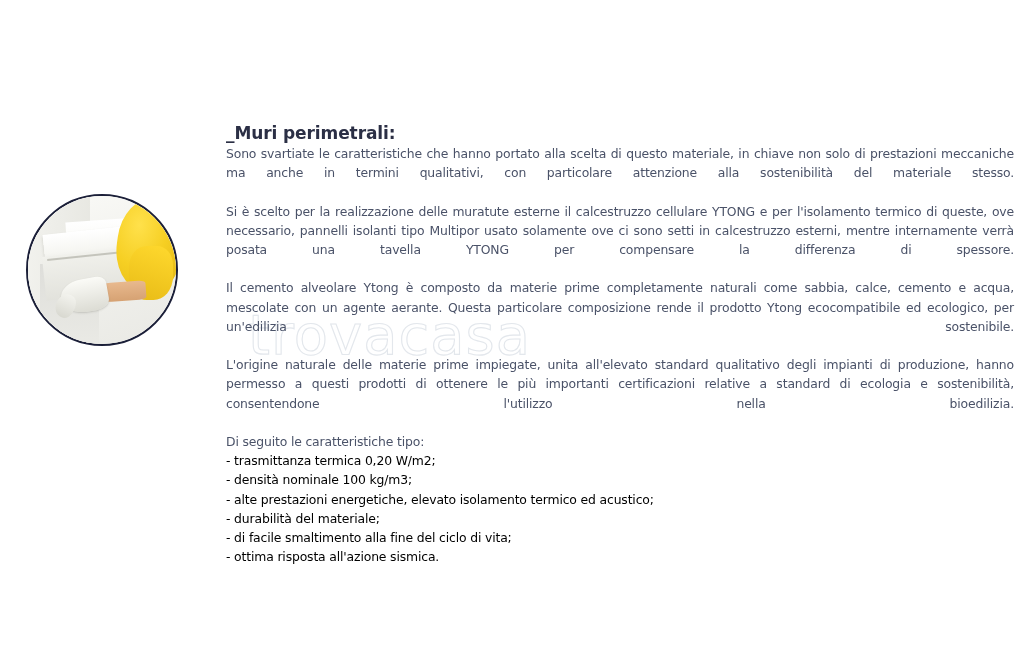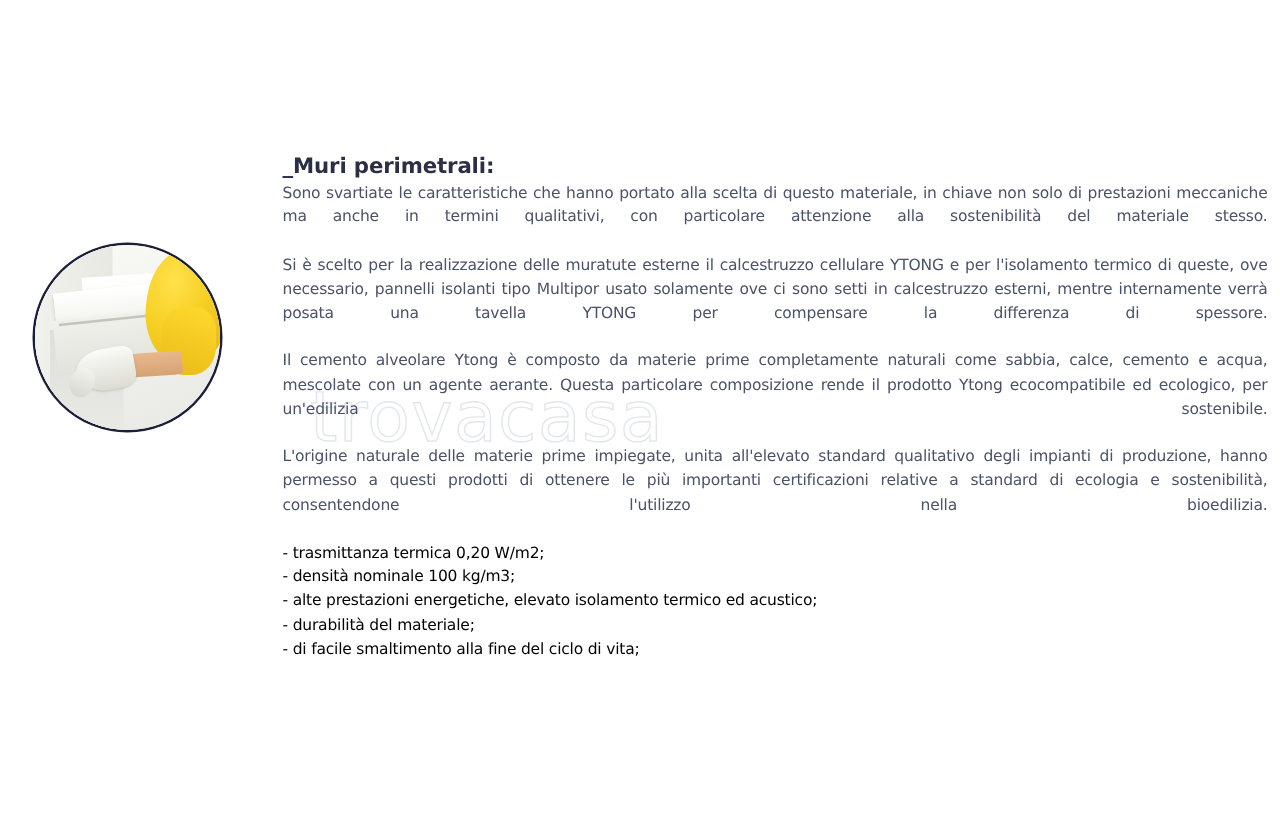--- a/index.html
+++ b/index.html
@@ -267,24 +267,26 @@
 
   <div id="text-col">
 
     <h1 id="doc-heading">_Muri perimetrali:</h1>
 
     <p class="para">Sono svartiate le caratteristiche che hanno portato alla scelta di questo materiale, in chiave non solo di prestazioni meccaniche ma anche in termini qualitativi, con particolare attenzione alla sostenibilità del materiale stesso.</p>
     <p class="para">Si è scelto per la realizzazione delle muratute esterne il calcestruzzo cellulare YTONG e per l'isolamento termico di queste, ove necessario, pannelli isolanti tipo Multipor usato solamente ove ci sono setti in calcestruzzo esterni, mentre internamente verrà posata una tavella YTONG per compensare la differenza di spessore.</p>
     <p class="para">Il cemento alveolare Ytong è composto da materie prime completamente naturali come sabbia, calce, cemento e acqua, mescolate con un agente aerante. Questa particolare composizione rende il prodotto Ytong ecocompatibile ed ecologico, per un'edilizia sostenibile.</p>
     <p class="para">L'origine naturale delle materie prime impiegate, unita all'elevato standard qualitativo degli impianti di produzione, hanno permesso a questi prodotti di ottenere le più importanti certificazioni relative a standard di ecologia e sostenibilità, consentendone l'utilizzo nella bioedilizia.</p>
 
+    <p class="list-intro">Di seguito le caratteristiche tipo:</p>
 
     <div>
       <p class="list-item">- trasmittanza termica 0,20 W/m2;</p>
       <p class="list-item">- densità nominale 100 kg/m3;</p>
       <p class="list-item">- alte prestazioni energetiche, elevato isolamento termico ed acustico;</p>
       <p class="list-item">- durabilità del materiale;</p>
       <p class="list-item">- di facile smaltimento alla fine del ciclo di vita;</p>
+      <p class="list-item">- ottima risposta all'azione sismica.</p>
     </div>
 
   </div>
 
 </div>
 
 </body></html>

